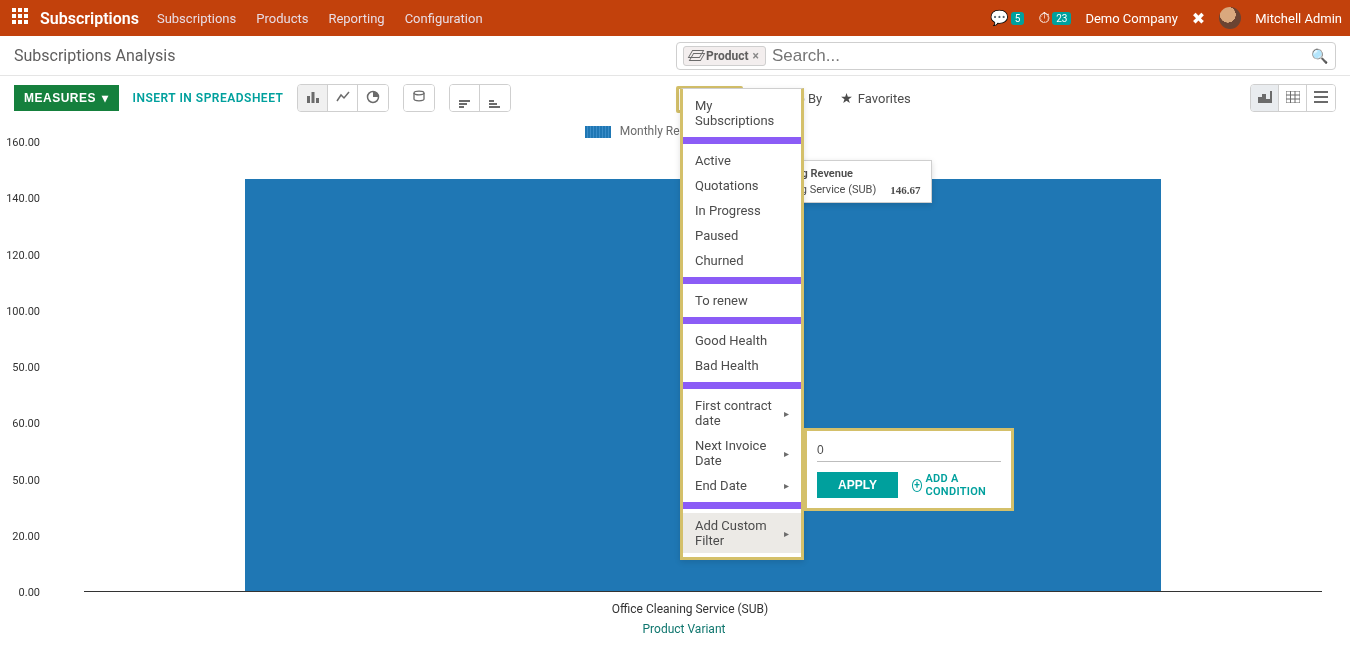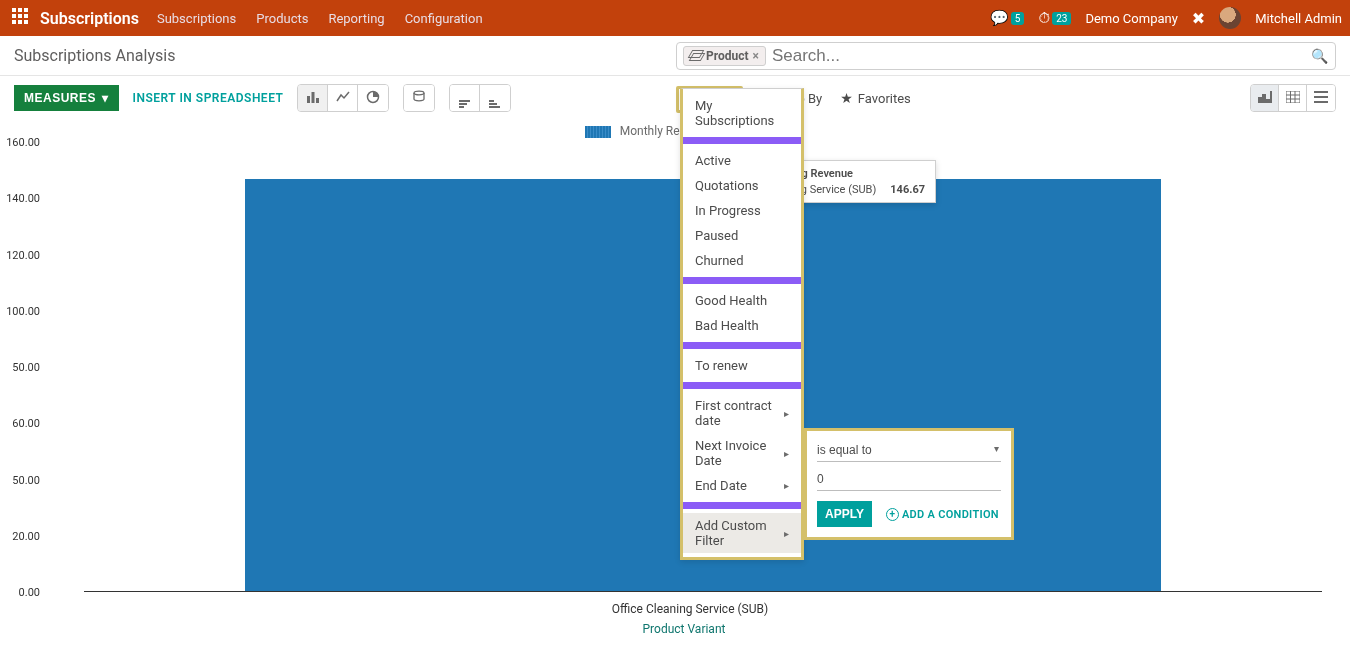--- a/index.html
+++ b/index.html
@@ -145,21 +145,21 @@
 
   
   .chart-tooltip {
     position:absolute; top: 160px; left: 706px;
     background:#fff; border:1px solid #cfcfcf; box-shadow: 0 2px 6px rgba(0,0,0,.15);
     padding:6px 10px; font-size:11px; color:#4c4c4c; z-index:9;
   }
   .chart-tooltip .tt-title { font-weight:600; margin-bottom:3px; }
   .chart-tooltip .tt-row { display:flex; align-items:center; gap:6px; }
   .chart-tooltip .sq { width:10px; height:10px; background:#1f77b4; }
-  .chart-tooltip .val { font-weight:700; margin-left:8px; }
+  .chart-tooltip .val { font-weight:700; margin-left:8px;font-family:Liberation Serif, serif; }
 
   
   .custom-filter-pop {
     position:absolute; top: 428px; left: 804px;
     width: 210px; background:#fff;
     border: 3px solid #d4c06a;
     padding: 8px 10px 10px 10px;
     z-index: 11;
   }
   .cfp-select {
@@ -171,21 +171,21 @@
   .cfp-row::after {
     content: "▾"; position:absolute; right:2px; top:4px; font-size:10px; color:#6b6b6b; pointer-events:none;
   }
   .cfp-row.noarrow::after { content:""; }
   .cfp-input {
     width:100%; border:none; border-bottom:1px solid #bdbdbd; font-size:12px;
     padding: 4px 0; background:transparent; color:#4c4c4c; outline:none;
   }
   .cfp-actions { display:flex; align-items:center; gap:14px; margin-top:10px; }
   .apply-btn {
-    background:#00a09d; color:#fff; border:none; padding:6px 8px; font-size:12px;
+    background:#00a09d; color:#fff; border:none; padding:6px 21px; font-size:12px;
     font-weight:600; cursor:pointer;
   }
   .add-cond { color:#00a09d; font-size:11px; font-weight:600; cursor:pointer; display:flex; align-items:center; gap:3px; letter-spacing:.3px; }
   .plus-circle {
     width:13px; height:13px; border-radius:50%; border:1.5px solid #00a09d;
     display:inline-flex; align-items:center; justify-content:center; font-size:10px; line-height:1;
   }
 
   
   .funnel {
@@ -408,29 +408,29 @@
       </div>
     <div class="item">
         <span>Paused</span>
       </div>
     <div class="item">
         <span>Churned</span>
       </div>
   </div>
   <div class="section">
     <div class="item">
+        <span>To renew</span>
+      </div>
+  </div>
+  <div class="section">
+    <div class="item">
         <span>Good Health</span>
       </div>
     <div class="item">
         <span>Bad Health</span>
-      </div>
-  </div>
-  <div class="section">
-    <div class="item">
-        <span>To renew</span>
       </div>
   </div>
   <div class="section">
     <div class="item">
         <span>First contract date</span>
         <span class="caret-right">▸</span>
       </div>
     <div class="item">
         <span>Next Invoice Date</span>
         <span class="caret-right">▸</span>
@@ -451,25 +451,20 @@
 <div class="chart-tooltip">
   <div class="tt-title">Monthly Recurring Revenue</div>
   <div class="tt-row">
     <span class="sq"></span>
     <span>Office Cleaning Service (SUB)</span>
     <span class="val">146.67</span>
   </div>
 </div>
 
 <div class="custom-filter-pop">
-  <div class="cfp-row">
-    <select class="cfp-select">
-      <option>is equal to</option>
-    </select>
-  </div>
   <div class="cfp-row noarrow">
     <input class="cfp-input" value="0" style="">
   </div>
   <div class="cfp-actions">
     <button class="apply-btn">APPLY</button>
     <span class="add-cond">
       <span class="plus-circle">+</span>
       <span>ADD A CONDITION</span>
     </span>
   </div>

